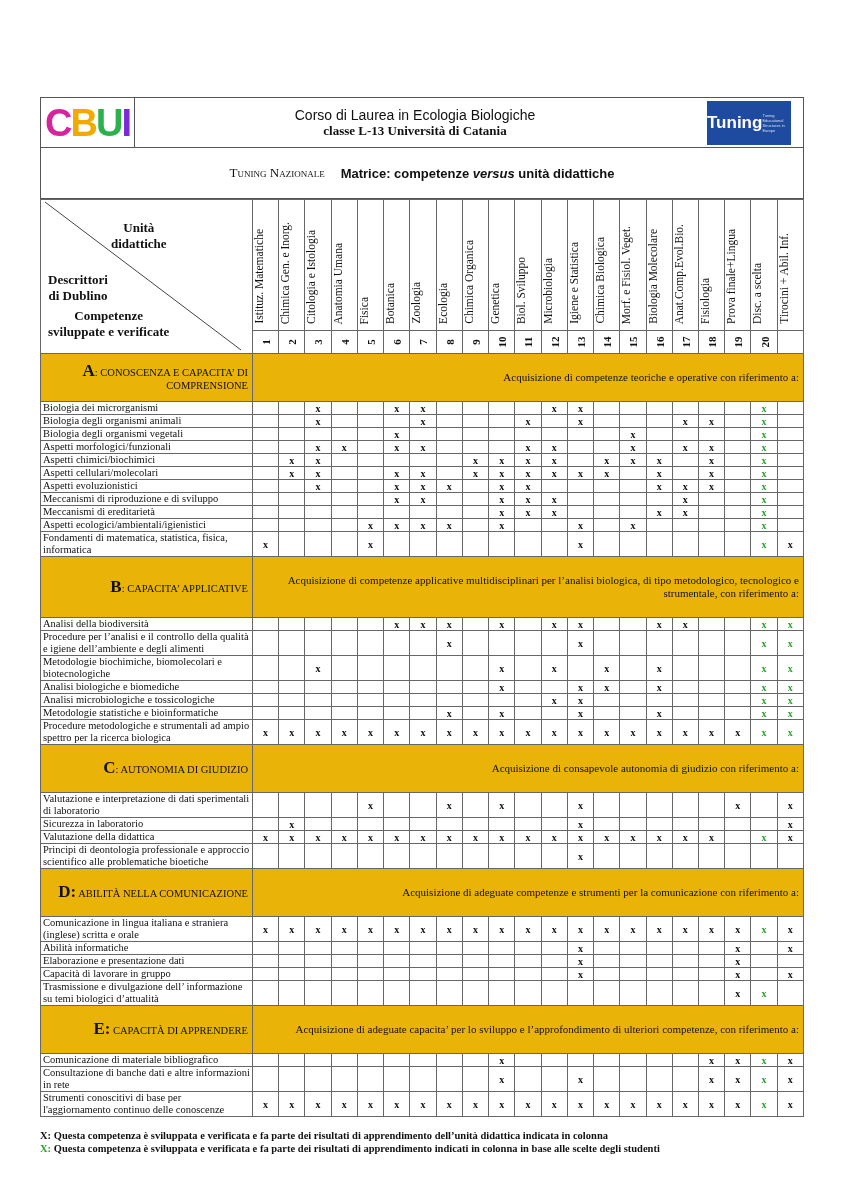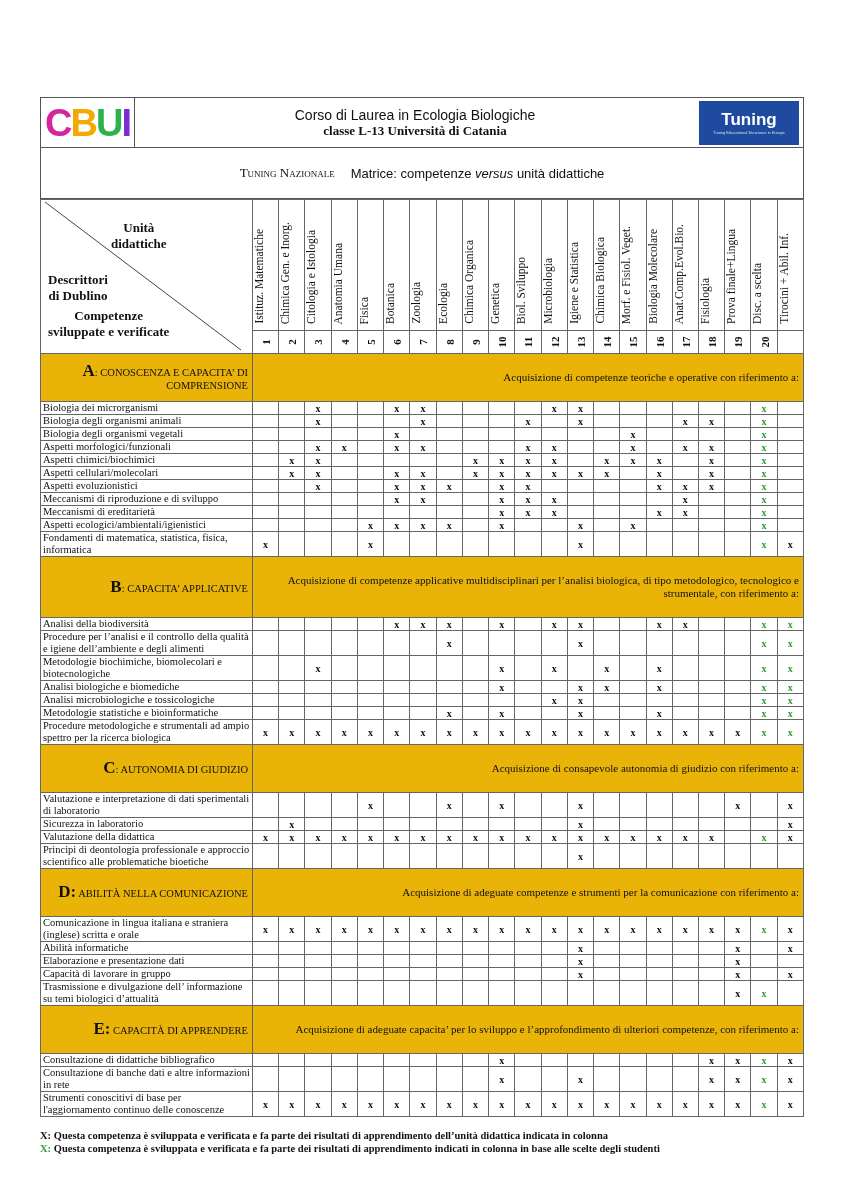--- a/index.html
+++ b/index.html
@@ -7,25 +7,25 @@
   .page { position:absolute; left:40px; top:97px; width:764px; }
   .hdr { display:flex; border:1px solid #555; height:51px; box-sizing:border-box; }
   .logo-l { width:93px; border-right:1px solid #555; display:flex; align-items:center; justify-content:center; }
   .cbui { font-family:"Liberation Sans", sans-serif; font-weight:bold; font-size:38px; letter-spacing:-2px; line-height:1; }
   .cbui span:nth-child(1){ color:#d6249f; } .cbui span:nth-child(2){ color:#f2a900; }
   .cbui span:nth-child(3){ color:#2bb24c; } .cbui span:nth-child(4){ color:#7a2bd4; }
   .hdr-center { flex:1; text-align:center; display:flex; flex-direction:column; justify-content:center; }
   .hdr-title { font-family:"Liberation Sans", sans-serif; font-size:14px; }
   .hdr-sub { font-weight:bold; font-size:13px; }
   .logo-r { width:108px; display:flex; align-items:center; justify-content:center; }
-  .tuning { background:#1e4aa0; width:100px; height:44px; color:#fff; font-family:"Liberation Sans", sans-serif; font-weight:bold; font-size:17px; display:flex; flex-direction:column; align-items:center; justify-content:center; }
+  .tuning { background:#1e4aa0; width:84px; height:44px; color:#fff; font-family:"Liberation Sans", sans-serif; font-weight:bold; font-size:17px; display:flex; flex-direction:row; align-items:center; justify-content:center; }
   .tuning small { font-size:4px; font-weight:normal; opacity:.8; }
   .subhdr { border:1px solid #555; border-top:none; height:51px; box-sizing:border-box; display:flex; align-items:center; justify-content:center; font-size:13px; }
   .sc { font-variant:small-caps; font-family:"Liberation Serif", serif; margin-right:16px; }
-  .mt { font-family:"Liberation Sans", sans-serif; font-weight:normal; }
+  .mt { font-family:"Liberation Sans", sans-serif; font-weight:bold; }
   table { border-collapse:collapse; width:764px; table-layout:fixed; }
   td, th { border:1px solid #666; padding:0; font-size:10.5px; }
   col.c-first { width:212px; }
   .unit-head { height:130px; vertical-align:bottom; text-align:left; }
   .vtext { writing-mode:vertical-rl; transform:rotate(180deg); font-weight:normal; font-size:11.5px; padding:4px 0 6px 0; white-space:nowrap; display:inline-block; }
   .num { height:22px; text-align:center; }
   .num span { display:inline-block; transform:rotate(-90deg); font-weight:bold; font-size:11px; }
   .corner { position:relative; height:152px; }
   .corner svg { position:absolute; left:0; top:0; }
   .corner .t1 { position:absolute; left:70px; top:20px; font-size:13px; line-height:16px; }
@@ -809,21 +809,21 @@
           <td class="cell"></td>
           <td class="cell">x</td>
           <td class="cell g">x</td>
           <td class="cell"></td>
         </tr>
         <tr class="sec">
           <td class="sec-label"><span class="sec-letter">E:</span><span> Capacità di apprendere</span></td>
           <td class="sec-desc" colspan="21">Acquisizione di adeguate capacita’  per lo sviluppo e l’approfondimento di  ulteriori competenze, con riferimento a:</td>
         </tr>
         <tr>
-          <td class="row-label">Consultazione di didattiche bibliografico</td>
+          <td class="row-label">Comunicazione di materiale bibliografico</td>
           <td class="cell"></td>
           <td class="cell"></td>
           <td class="cell"></td>
           <td class="cell"></td>
           <td class="cell"></td>
           <td class="cell"></td>
           <td class="cell"></td>
           <td class="cell"></td>
           <td class="cell"></td>
           <td class="cell">x</td>

